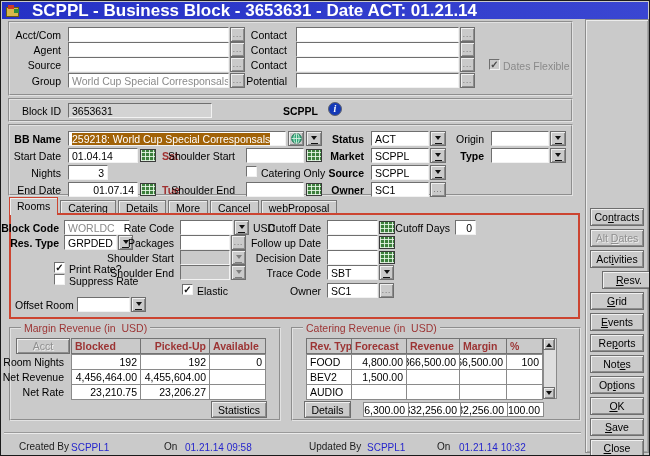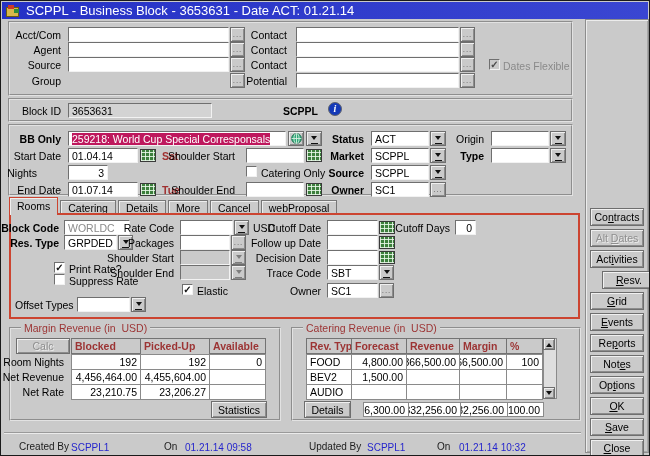--- a/index.html
+++ b/index.html
@@ -6,38 +6,38 @@
   html,body { background:#9a9a9a; }
   #win {
     position: relative; width: 650px; height: 456px;
     background: #cacaca; border: 1px solid #1a1a1a;
     font-family: "Liberation Sans", sans-serif; font-size: 10.5px; color:#000;
     overflow: hidden;
   }
   .titlebar {
     position:absolute; left:1px; top:1px; width:646px; height:17px;
     background: linear-gradient(90deg,#2531c5,#3a46d2);
-    color:#fff; font-weight:normal; font-size:13px;
-    display:flex; align-items:center; gap:6px; padding:0 4px; white-space:nowrap;
+    color:#fff; font-weight:bold; font-size:17px;
+    display:flex; align-items:center; gap:12px; padding:0 4px; white-space:nowrap;
   }
   .gbox { position:absolute; border:2px groove #e2e2e2; }
   .rlbl { position:absolute; white-space:nowrap; }
   .llbl { position:absolute; white-space:nowrap; }
   .b { font-weight:bold; }
   .red { color:#a03030; font-weight:bold; }
   .fld {
     position:absolute; background:#fff; height:15px;
     border:1px solid; border-color:#6f6f6f #f2f2f2 #f2f2f2 #6f6f6f;
     padding:1px 3px 0 3px; white-space:nowrap; overflow:hidden; line-height:12px;
   }
   .fld.graybg { background:#d3d3d3; }
   .fld.dis { background:#cacaca; }
   .fld.graytext { color:#8a8a8a; }
   .fld.r { text-align:right; }
-  .sel { background:#be185d; color:#fff; }
+  .sel { background:#a16207; color:#fff; }
   .btn {
     position:absolute; background:#cacaca; border:1px solid #6e6e6e;
     box-shadow: inset 1px 1px 0 #f0f0f0, inset -1px -1px 0 #8c8c8c;
     display:flex; align-items:center; justify-content:center;
     cursor:default; white-space:nowrap; overflow:hidden;
   }
   .btn.disabled { color:#8f8f8f; text-shadow:1px 1px 0 #ececec; }
   .lov { font-size:8px; letter-spacing:1px; color:#555; }
   .dd  { flex-direction:column; }
   .dd .arr { width:0; height:0; border:3px solid transparent; border-top:4px solid #111; margin-top:3px;}
@@ -127,38 +127,39 @@
       <div class="rlbl" style="right: 284px; top: 21px;">Contact</div>
       <div class="fld" style="left: 286px; top: 19px; width: 163px;"></div>
       <div class="btn lov" style="left: 450px; top: 19px; width: 15px; height: 15px;">...</div>
       <div class="rlbl" style="right: 510px; top: 36px;">Source</div>
       <div class="fld" style="left: 58px; top: 34px; width: 161px;"></div>
       <div class="btn lov" style="left: 220px; top: 34px; width: 15px; height: 15px;">...</div>
       <div class="rlbl" style="right: 284px; top: 36px;">Contact</div>
       <div class="fld" style="left: 286px; top: 34px; width: 163px;"></div>
       <div class="btn lov" style="left: 450px; top: 34px; width: 15px; height: 15px;">...</div>
       <div class="rlbl" style="right: 510px; top: 52px;">Group</div>
+      <div class="fld graytext" style="left: 58px; top: 50px; width: 161px;">World Cup Special Corresponsals</div>
       <div class="btn lov" style="left: 220px; top: 50px; width: 15px; height: 15px;">...</div>
       <div class="rlbl" style="right: 284px; top: 52px;">Potential</div>
       <div class="fld" style="left: 286px; top: 50px; width: 163px;"></div>
       <div class="btn lov" style="left: 450px; top: 50px; width: 15px; height: 15px;">...</div>
       <div class="cb dis checked" style="left: 479px; top: 36px;"></div>
       <div class="llbl graylabel" style="left: 493px; top: 37px;">Dates Flexible</div>
     </div>
 
   <div class="gbox" style="left:7px;top:97px;width:565px;height:24px;">
     <div class="rlbl" style="right:510px;top:5px;">Block ID</div>
     <div class="fld graybg" style="left:58px;top:3px;width:144px;">3653631</div>
     <div class="llbl b" style="left:273px;top:5px;">SCPPL</div>
     <div class="info" style="left:318px;top:2px;">i</div>
   </div>
 
   <div class="gbox" style="left:7px;top:123px;width:565px;height:72px;">
 
-    <div class="rlbl b" style="right:510px;top:7px;">BB Only</div>
+    <div class="rlbl b" style="right:510px;top:7px;">BB Name</div>
     <div class="fld" style="left:58px;top:5px;width:218px;"><span class="sel">259218: World Cup Special Corresponsals</span></div>
     <div class="btn" style="left:278px;top:5px;width:16px;height:15px;">
       <svg width="11" height="11" viewBox="0 0 13 13">
         <circle cx="6.5" cy="6.5" r="5.8" fill="#2fa877" stroke="#1c6c4c"></circle>
         <path d="M0.7 6.5 H12.3 M6.5 0.7 V12.3" stroke="#dff2e6" fill="none"></path>
         <ellipse cx="6.5" cy="6.5" rx="3" ry="5.8" stroke="#dff2e6" fill="none"></ellipse>
       </svg>
     </div>
     <div class="btn dd" style="left:296px;top:5px;width:16px;height:15px;">
         <i class="arr"></i>
@@ -190,33 +191,33 @@
         <i class="arr"></i>
         <i class="bar"></i>
       </div>
     <div class="rlbl" style="right:87px;top:24px;font-weight:bold;">Type</div>
     <div class="fld" style="left:481px;top:22px;width:58px;"></div>
     <div class="btn dd" style="left:540px;top:22px;width:16px;height:15px;">
         <i class="arr"></i>
         <i class="bar"></i>
       </div>
 
-    <div class="rlbl" style="right:534px;top:41px;">Nights</div>
+    <div class="rlbl" style="right:510px;top:41px;">Nights</div>
     <div class="fld r" style="left:58px;top:39px;width:40px;">3</div>
     <div class="cb" style="left:236px;top:40px;"></div>
     <div class="llbl" style="left:251px;top:41px;">Catering Only</div>
     <div class="rlbl b" style="right:207px;top:41px;">Source</div>
     <div class="fld" style="left:361px;top:39px;width:58px;">SCPPL</div>
     <div class="btn dd" style="left:420px;top:39px;width:16px;height:15px;">
         <i class="arr"></i>
         <i class="bar"></i>
       </div>
 
     <div class="rlbl" style="right:510px;top:58px;">End Date</div>
-    <div class="fld" style="left:58px;top:56px;width:70px;">01.07.14</div>
+    <div class="fld" style="left:58px;top:56px;width:70px;text-align:right;">01.07.14</div>
     <div class="cal" style="left:130px;top:57px;"></div>
     <div class="llbl red" style="left:152px;top:58px;">Tue</div>
     <div class="rlbl" style="right:336px;top:58px;">Shoulder End</div>
     <div class="fld" style="left:236px;top:56px;width:58px;"></div>
     <div class="cal" style="left:296px;top:57px;"></div>
     <div class="rlbl b" style="right:207px;top:58px;">Owner</div>
     <div class="fld" style="left:361px;top:56px;width:58px;">SC1</div>
     <div class="btn lov" style="left:420px;top:56px;width:16px;height:15px;">...</div>
   </div>
 
@@ -287,32 +288,32 @@
 
   <div class="cb" style="left:53px;top:273px;"></div>
   <div class="llbl" style="left:68px;top:274px;">Suppress Rate</div>
 
   <div class="cb checked" style="left:181px;top:283px;"></div>
   <div class="llbl" style="left:196px;top:284px;">Elastic</div>
   <div class="rlbl" style="right:328px;top:284px;">Owner</div>
   <div class="fld" style="left:326px;top:282px;width:51px;">SC1</div>
   <div class="btn lov" style="left:378px;top:282px;width:15px;height:15px;">...</div>
 
-  <div class="llbl" style="left:14px;top:298px;">Offset Types</div>
+  <div class="llbl" style="left:14px;top:298px;">Offset Room</div>
   <div class="fld" style="left:76px;top:296px;width:53px;"></div>
   <div class="btn dd" style="left:130px;top:296px;width:15px;height:15px;">
       <i class="arr"></i>
       <i class="bar"></i>
     </div>
 
   <div class="gbox" id="rr-box" style="left:8px;top:326px;width:272px;height:94px;">
     <div class="gtitle" style="left:10px;">Margin Revenue (in  USD)</div>
-  <div class="btn disabled" style="left: 5px; top: 9px; width: 54px; height: 16px;">Calc</div>
+  <div class="btn disabled" style="left: 5px; top: 9px; width: 54px; height: 16px;">Acct</div>
       <div class="hcell" style="left: 60px; top: 9px; width: 70px; height: 16px;">Blocked</div>
-      <div class="hcell" style="left: 129px; top: 9px; width: 70px; height: 30px;">Picked-Up</div>
+      <div class="hcell" style="left: 129px; top: 9px; width: 70px; height: 16px; text-align: right;">Picked-Up</div>
       <div class="hcell" style="left: 198px; top: 9px; width: 57px; height: 16px;">Available</div>
       <div class="rlbl" style="right: 215px; top: 27px;">Room Nights</div>
       <div class="dcell" style="left: 60px; top: 25px; width: 70px; height: 16px;">
         <div class="v">192</div>
       </div>
       <div class="dcell" style="left: 129px; top: 25px; width: 70px; height: 16px;">
         <div class="v">192</div>
       </div>
       <div class="dcell" style="left: 198px; top: 25px; width: 57px; height: 16px;">
         <div class="v">0</div>

